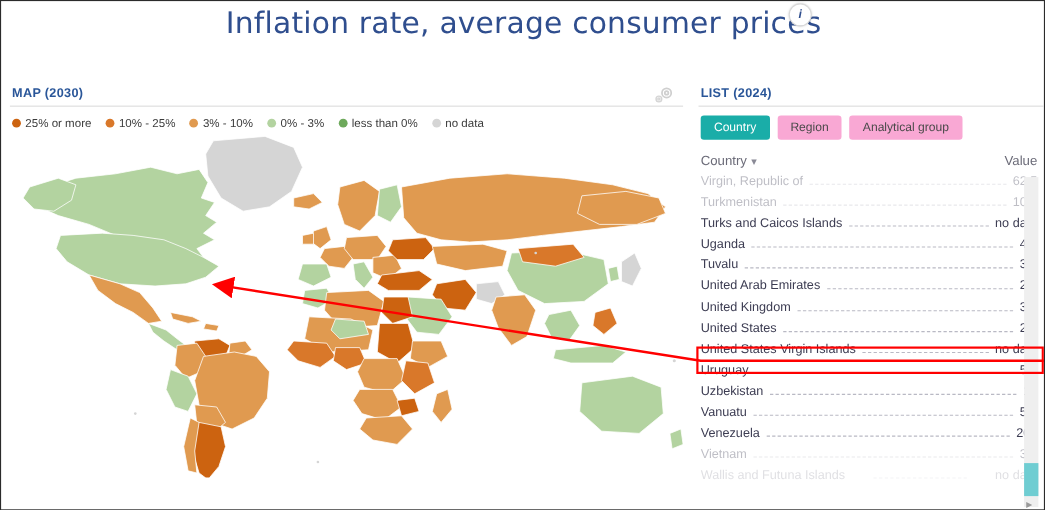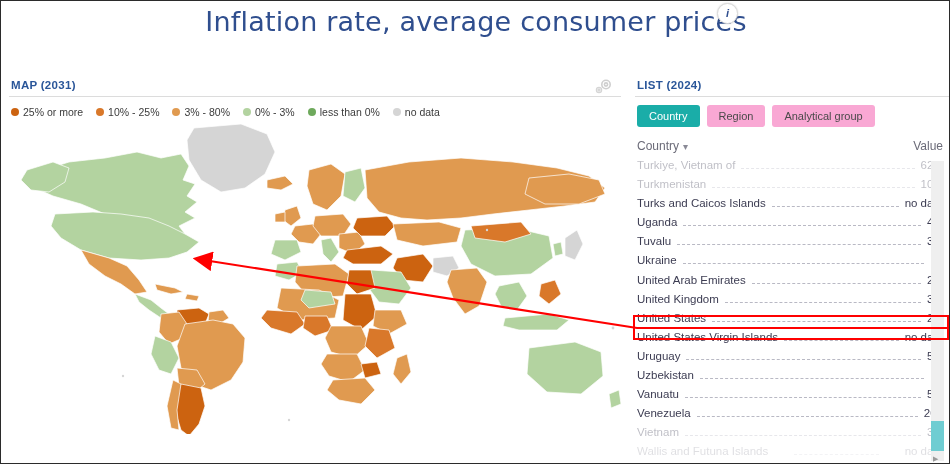--- a/index.html
+++ b/index.html
@@ -65,21 +65,21 @@
 <body>
 
 <div id="shot">
 
   <div class="hdr">
     <div class="title">Inflation rate, average consumer prices</div>
     <div class="info-ic">i</div>
   </div>
 
   <div class="map-panel">
-    <div class="panel-cap">MAP (2031)</div>
+    <div class="panel-cap">MAP (2030)</div>
     <div class="cap-rule"></div>
 
     <div class="gear-wrap">
       <svg width="26" height="22" viewBox="0 0 26 22">
         <g fill="none" stroke="#cfcfcf" stroke-width="1.6">
           <circle cx="17" cy="7.5" r="4.2"></circle>
           <circle cx="17" cy="7.5" r="1.6"></circle>
         </g>
         <g fill="none" stroke="#d5d5d5" stroke-width="1.3">
           <circle cx="10" cy="13" r="2.6"></circle>
@@ -92,21 +92,21 @@
       <div class="lg">
         <span class="dot" style="background:#cc6310"></span>
         <span>25% or more</span>
       </div>
       <div class="lg">
         <span class="dot" style="background:#d9782a"></span>
         <span>10% - 25%</span>
       </div>
       <div class="lg">
         <span class="dot" style="background:#e09a50"></span>
-        <span>3% - 80%</span>
+        <span>3% - 10%</span>
       </div>
       <div class="lg">
         <span class="dot" style="background:#b3d3a0"></span>
         <span>0% - 3%</span>
       </div>
       <div class="lg">
         <span class="dot" style="background:#6ea95c"></span>
         <span>less than 0%</span>
       </div>
       <div class="lg">
@@ -231,21 +231,21 @@
 
     <div class="lrow-hdr">
       <div>
         <span>Country</span><span class="chev">▾</span>
       </div>
       <div>Value</div>
     </div>
 
     <div class="rows">
       <div class="lrow fade-top">
-          <span class="nm">Turkiye, Vietnam of</span>
+          <span class="nm">Virgin, Republic of</span>
           <span class="dots"></span>
           <span class="vl">62.5</span>
         </div>
       <div class="lrow fade-top">
           <span class="nm">Turkmenistan</span>
           <span class="dots"></span>
           <span class="vl">10.5</span>
         </div>
       <div class="lrow">
           <span class="nm">Turks and Caicos Islands</span>
@@ -254,25 +254,20 @@
         </div>
       <div class="lrow">
           <span class="nm">Uganda</span>
           <span class="dots"></span>
           <span class="vl">4.7</span>
         </div>
       <div class="lrow">
           <span class="nm">Tuvalu</span>
           <span class="dots"></span>
           <span class="vl">3.8</span>
-        </div>
-      <div class="lrow">
-          <span class="nm">Ukraine</span>
-          <span class="dots"></span>
-          <span class="vl">13</span>
         </div>
       <div class="lrow">
           <span class="nm">United Arab Emirates</span>
           <span class="dots"></span>
           <span class="vl">2.3</span>
         </div>
       <div class="lrow">
           <span class="nm">United Kingdom</span>
           <span class="dots"></span>
           <span class="vl">3.7</span>

